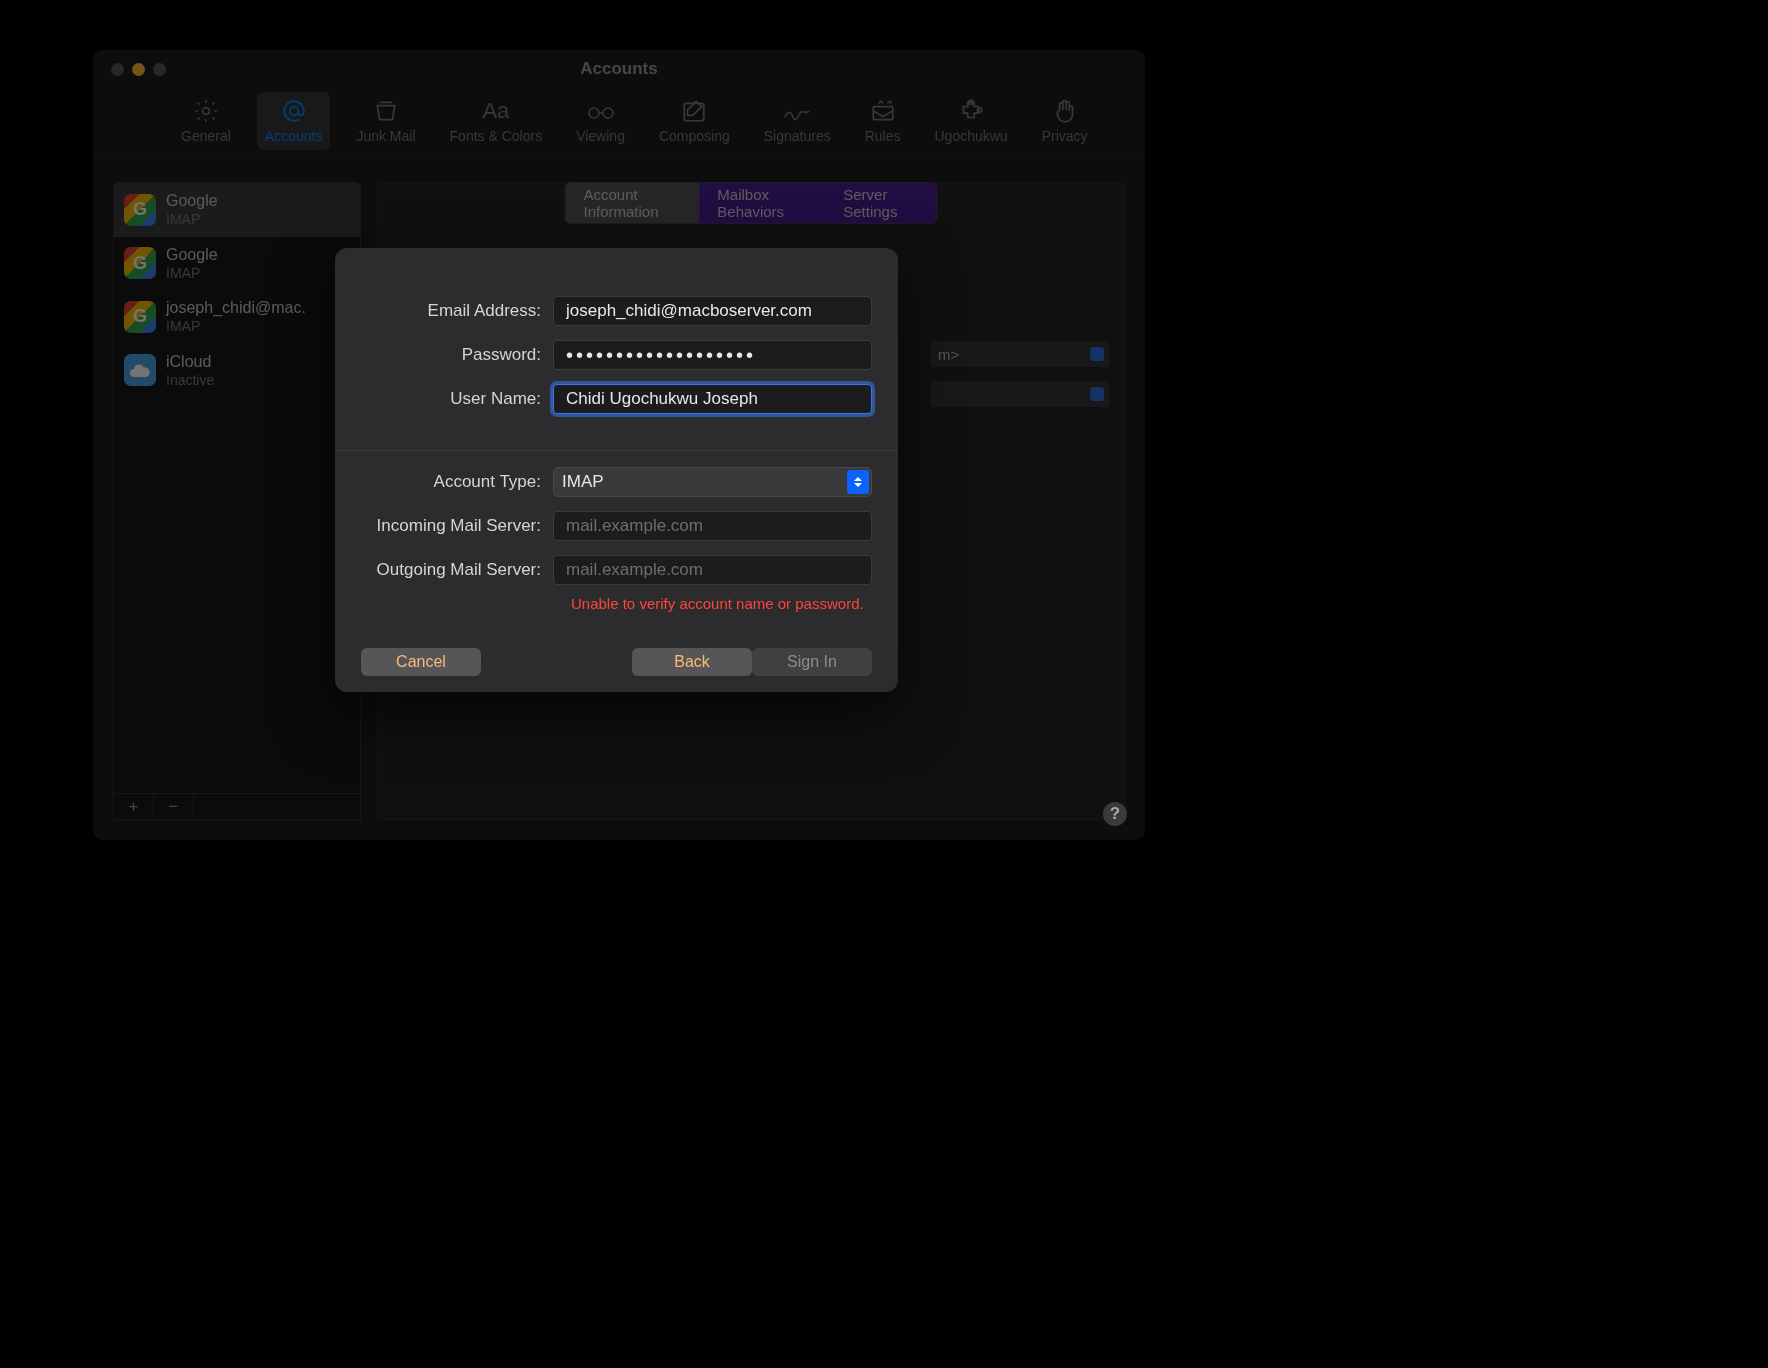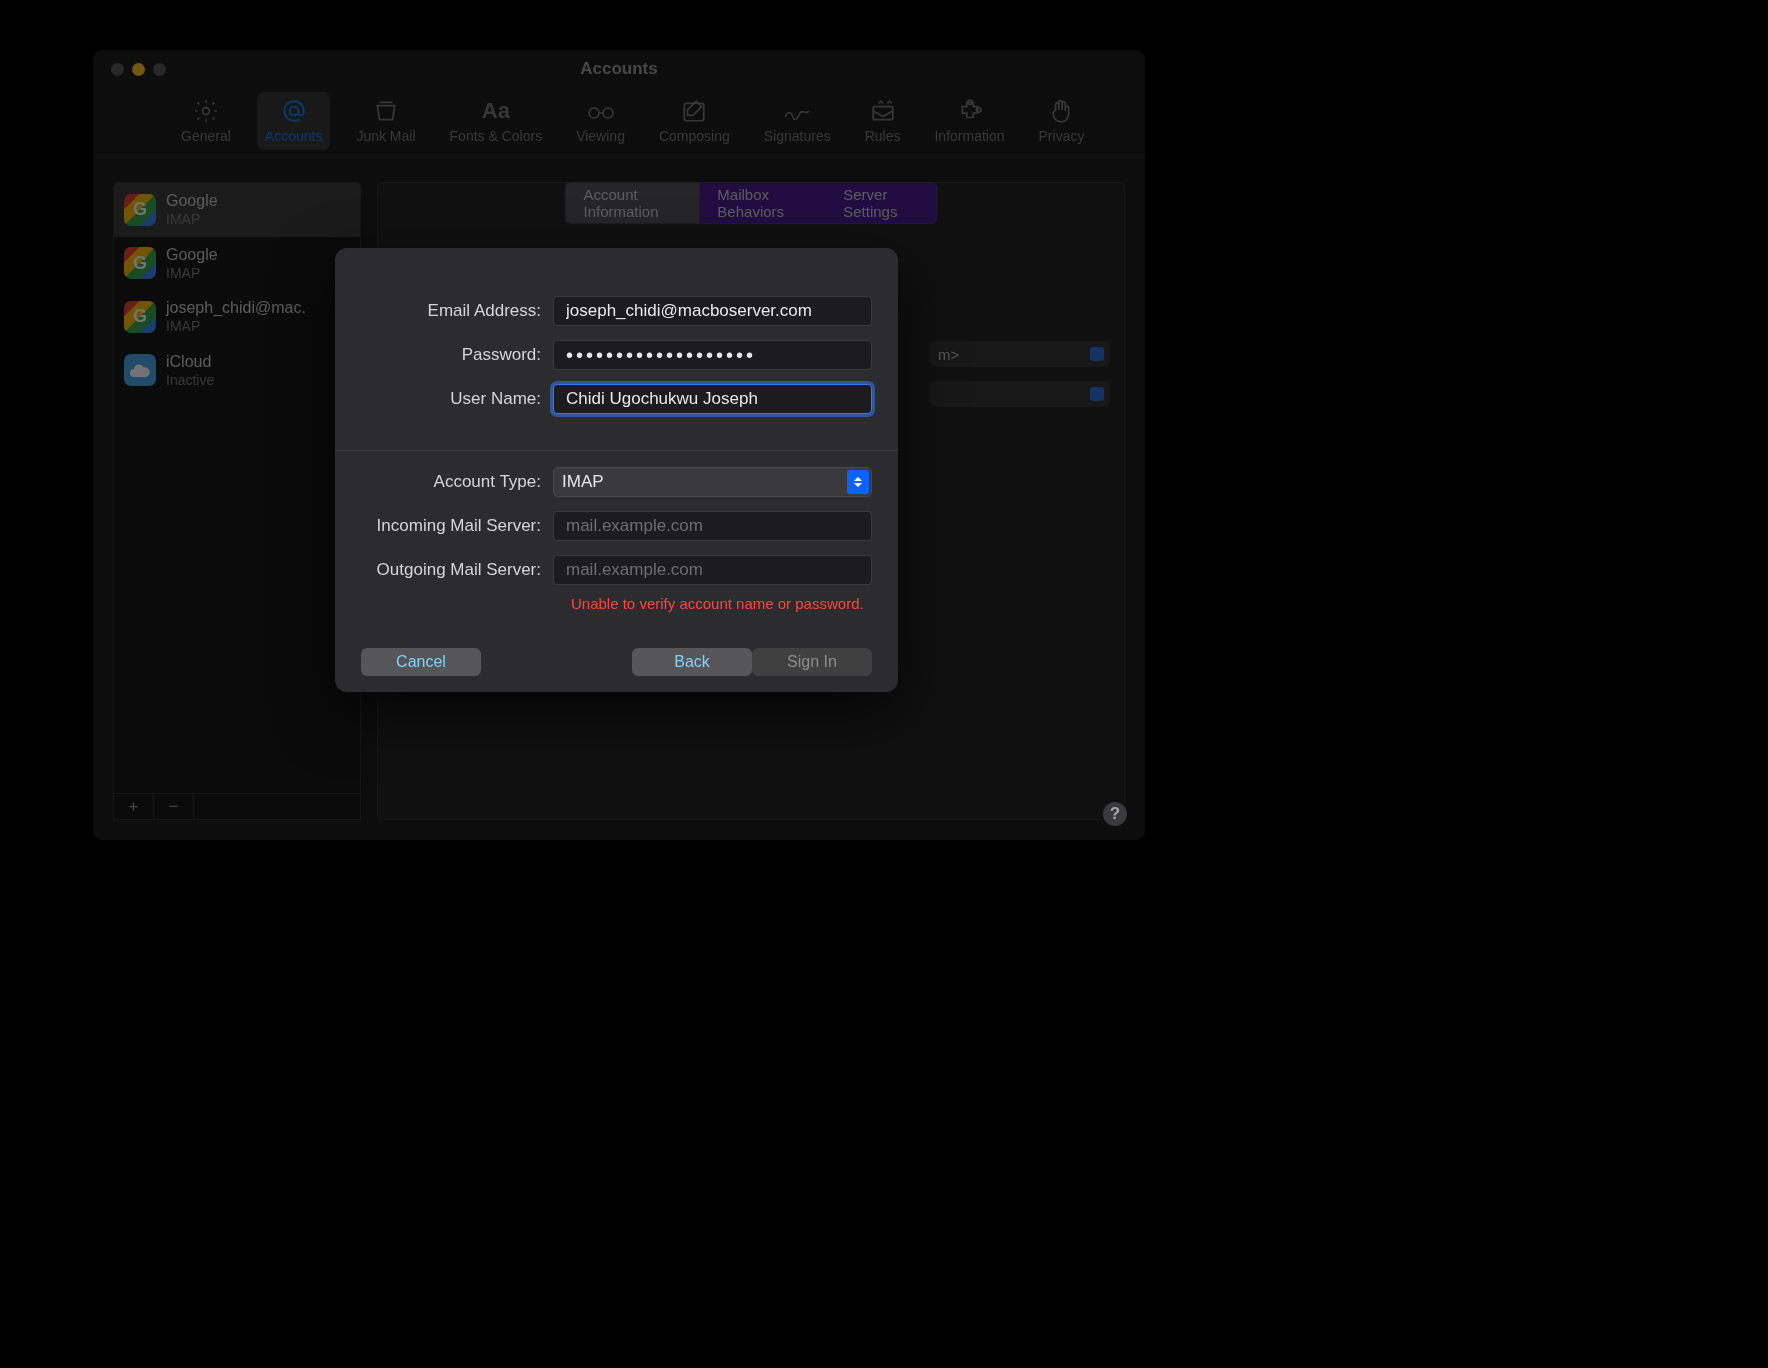--- a/index.html
+++ b/index.html
@@ -191,21 +191,21 @@
     display:flex;flex-direction:column;align-items:center;justify-content:center;
   }
   .select-arrows::before{content:"";border-left:4px solid transparent;border-right:4px solid transparent;border-bottom:4px solid #fff;margin-bottom:2px;}
   .select-arrows::after{content:"";border-left:4px solid transparent;border-right:4px solid transparent;border-top:4px solid #fff;}
   .form-placeholder::placeholder{ color:#6e6e70; }
   .divider { height:1px; background:#3b3b3d; margin:6px 0 16px; }
   .error-text { color:#ff453a; font-size:15px; padding-left:210px; margin-top:-4px; margin-bottom:6px; }
   .button-row { display:flex; justify-content:space-between; padding:0 26px; margin-top:14px; }
   .btn {
     min-width:120px; height:28px; border-radius:6px;
-    background:#565658; color:#7dd3fc; border:none;
+    background:#565658; color:#fdba74; border:none;
     font-size:16px; display:flex;align-items:center;justify-content:center;
   }
   .btn.disabled { background:#404040; color:#8c8c8e; }
   .right-btns { display:flex; gap:0; }
 </style>
 </head>
 <body>
 
 <div class="prefs-window">
   <div class="titlebar">
@@ -239,21 +239,21 @@
       <div class="toolbar-item">
         <span class="tb-icon">
             <svg width="26" height="26" viewBox="0 0 24 24" fill="none" stroke="#7a7a7a" stroke-width="1.6">
               <path d="M4 7h16l-2 13H6L4 7zm2-3h12"></path>
             </svg>
           </span>
         <span class="tb-label">Junk Mail</span>
       </div>
       <div class="toolbar-item">
         <span class="tb-icon">
-            <span style="color:#7a7a7a;font-size:22px;font-weight:700">Aa</span>
+            <span style="color:#7a7a7a;font-size:22px;font-weight:400">Aa</span>
           </span>
         <span class="tb-label">Fonts &amp; Colors</span>
       </div>
       <div class="toolbar-item">
         <span class="tb-icon">
             <svg width="30" height="20" viewBox="0 0 30 20" fill="none" stroke="#7a7a7a" stroke-width="1.6">
               <circle cx="8" cy="12" r="5"></circle>
               <circle cx="22" cy="12" r="5"></circle>
               <path d="M13 12h4"></path>
             </svg>
@@ -287,21 +287,21 @@
         <span class="tb-label">Rules</span>
       </div>
       <div class="toolbar-item">
         <span class="tb-icon">
             <svg width="26" height="26" viewBox="0 0 24 24" fill="none" stroke="#7a7a7a" stroke-width="1.6">
               <path d="M5 8h4V4h6v4h4v6h-4v4H9v-4H5z"></path>
               <circle cx="12" cy="4" r="2"></circle>
               <circle cx="20" cy="11" r="2"></circle>
             </svg>
           </span>
-        <span class="tb-label">Information</span>
+        <span class="tb-label">Ugochukwu</span>
       </div>
       <div class="toolbar-item">
         <span class="tb-icon">
             <svg width="26" height="26" viewBox="0 0 24 24" fill="none" stroke="#7a7a7a" stroke-width="1.6">
               <path d="M7 12V6a1.5 1.5 0 013 0v5M10 11V4a1.5 1.5 0 013 0v7M13 11V5a1.5 1.5 0 013 0v7M16 12v-3a1.5 1.5 0 013 0v6a7 7 0 01-14 0v-2l2-2"></path>
             </svg>
           </span>
         <span class="tb-label">Privacy</span>
       </div>
     </div>

